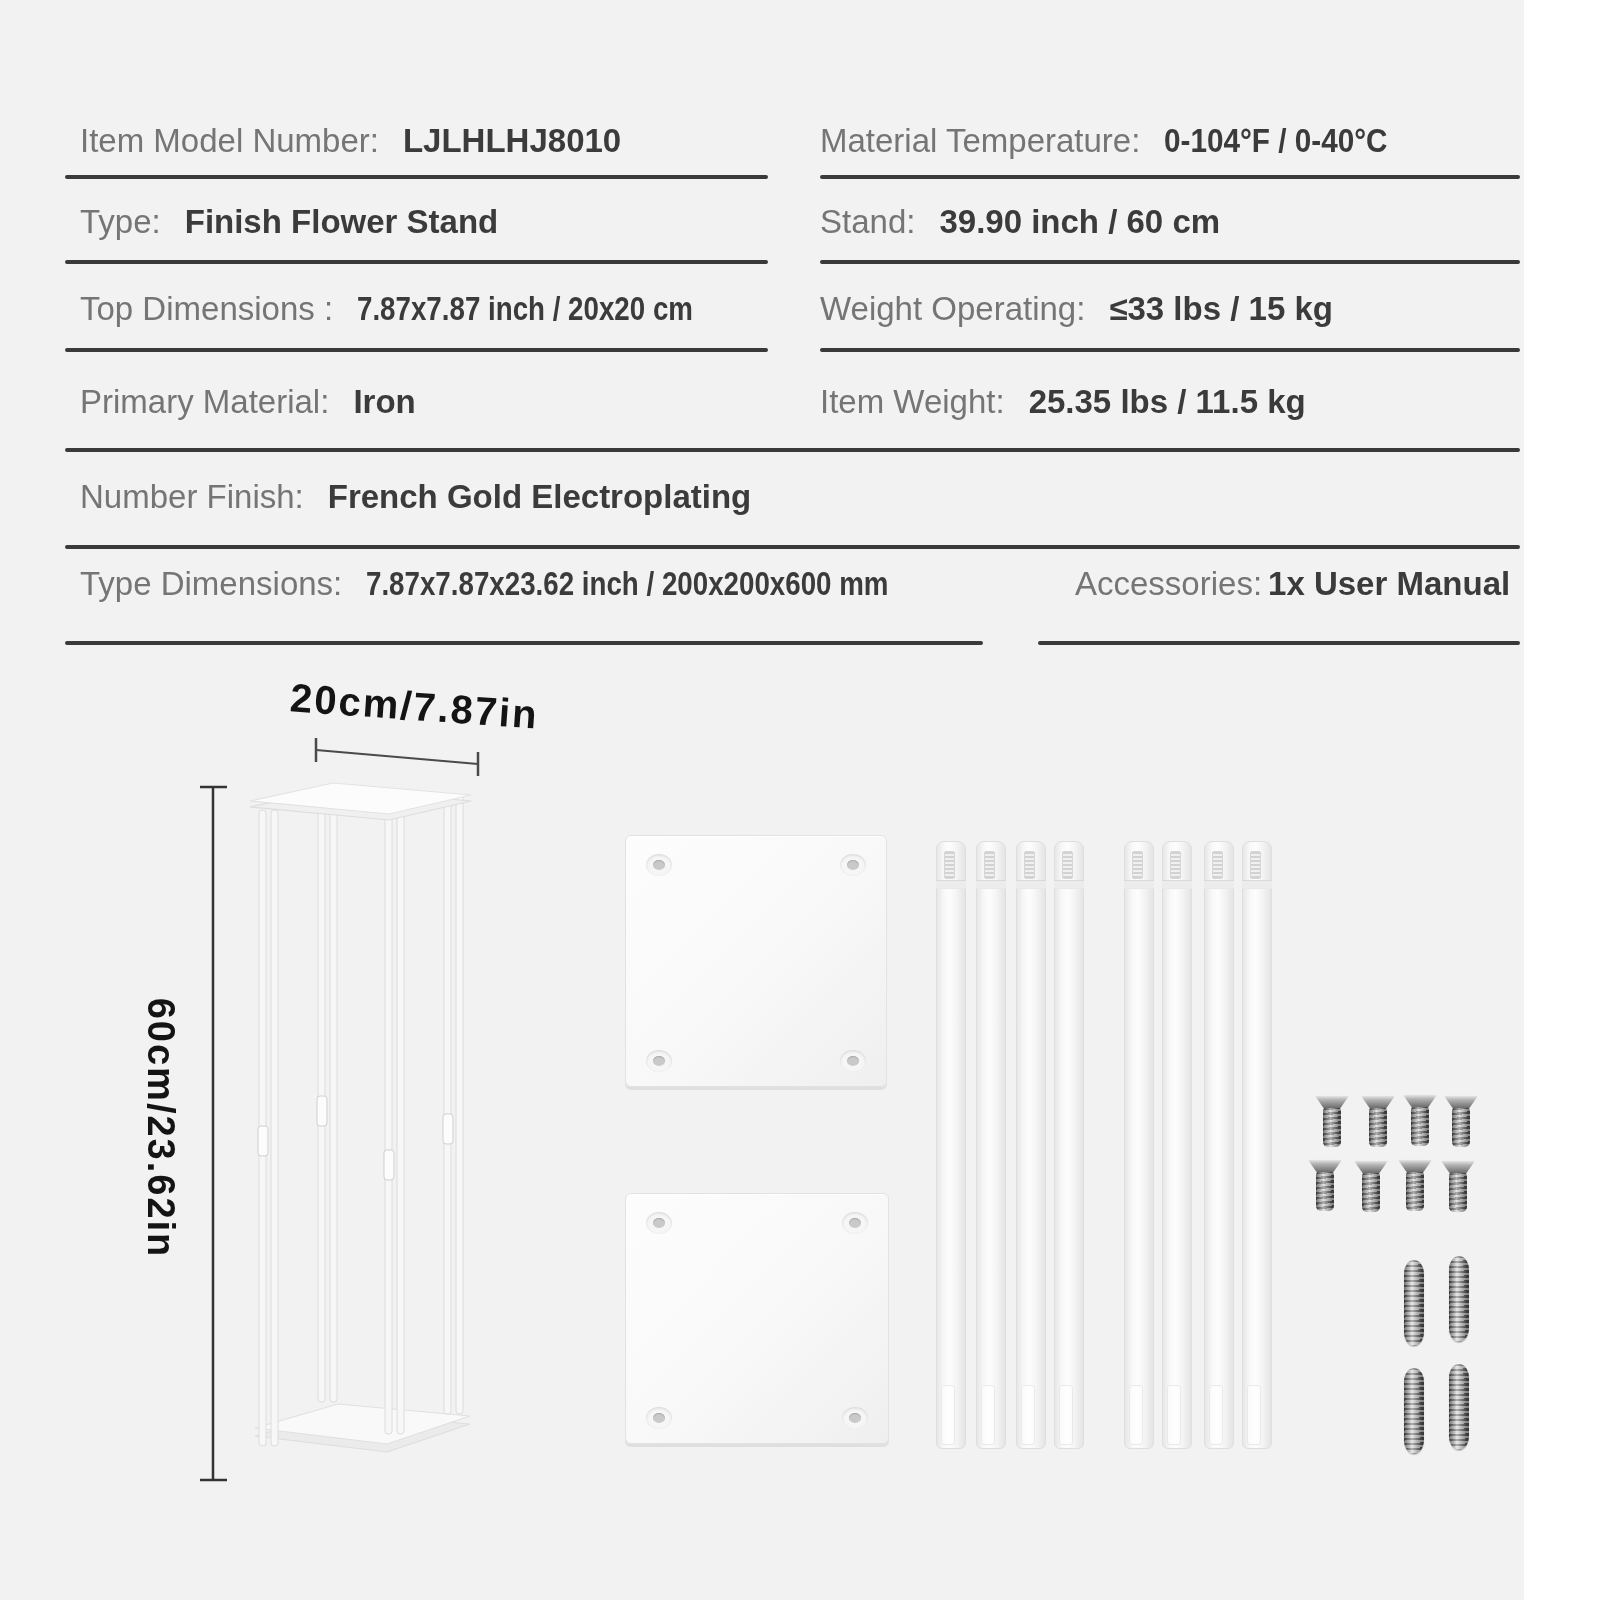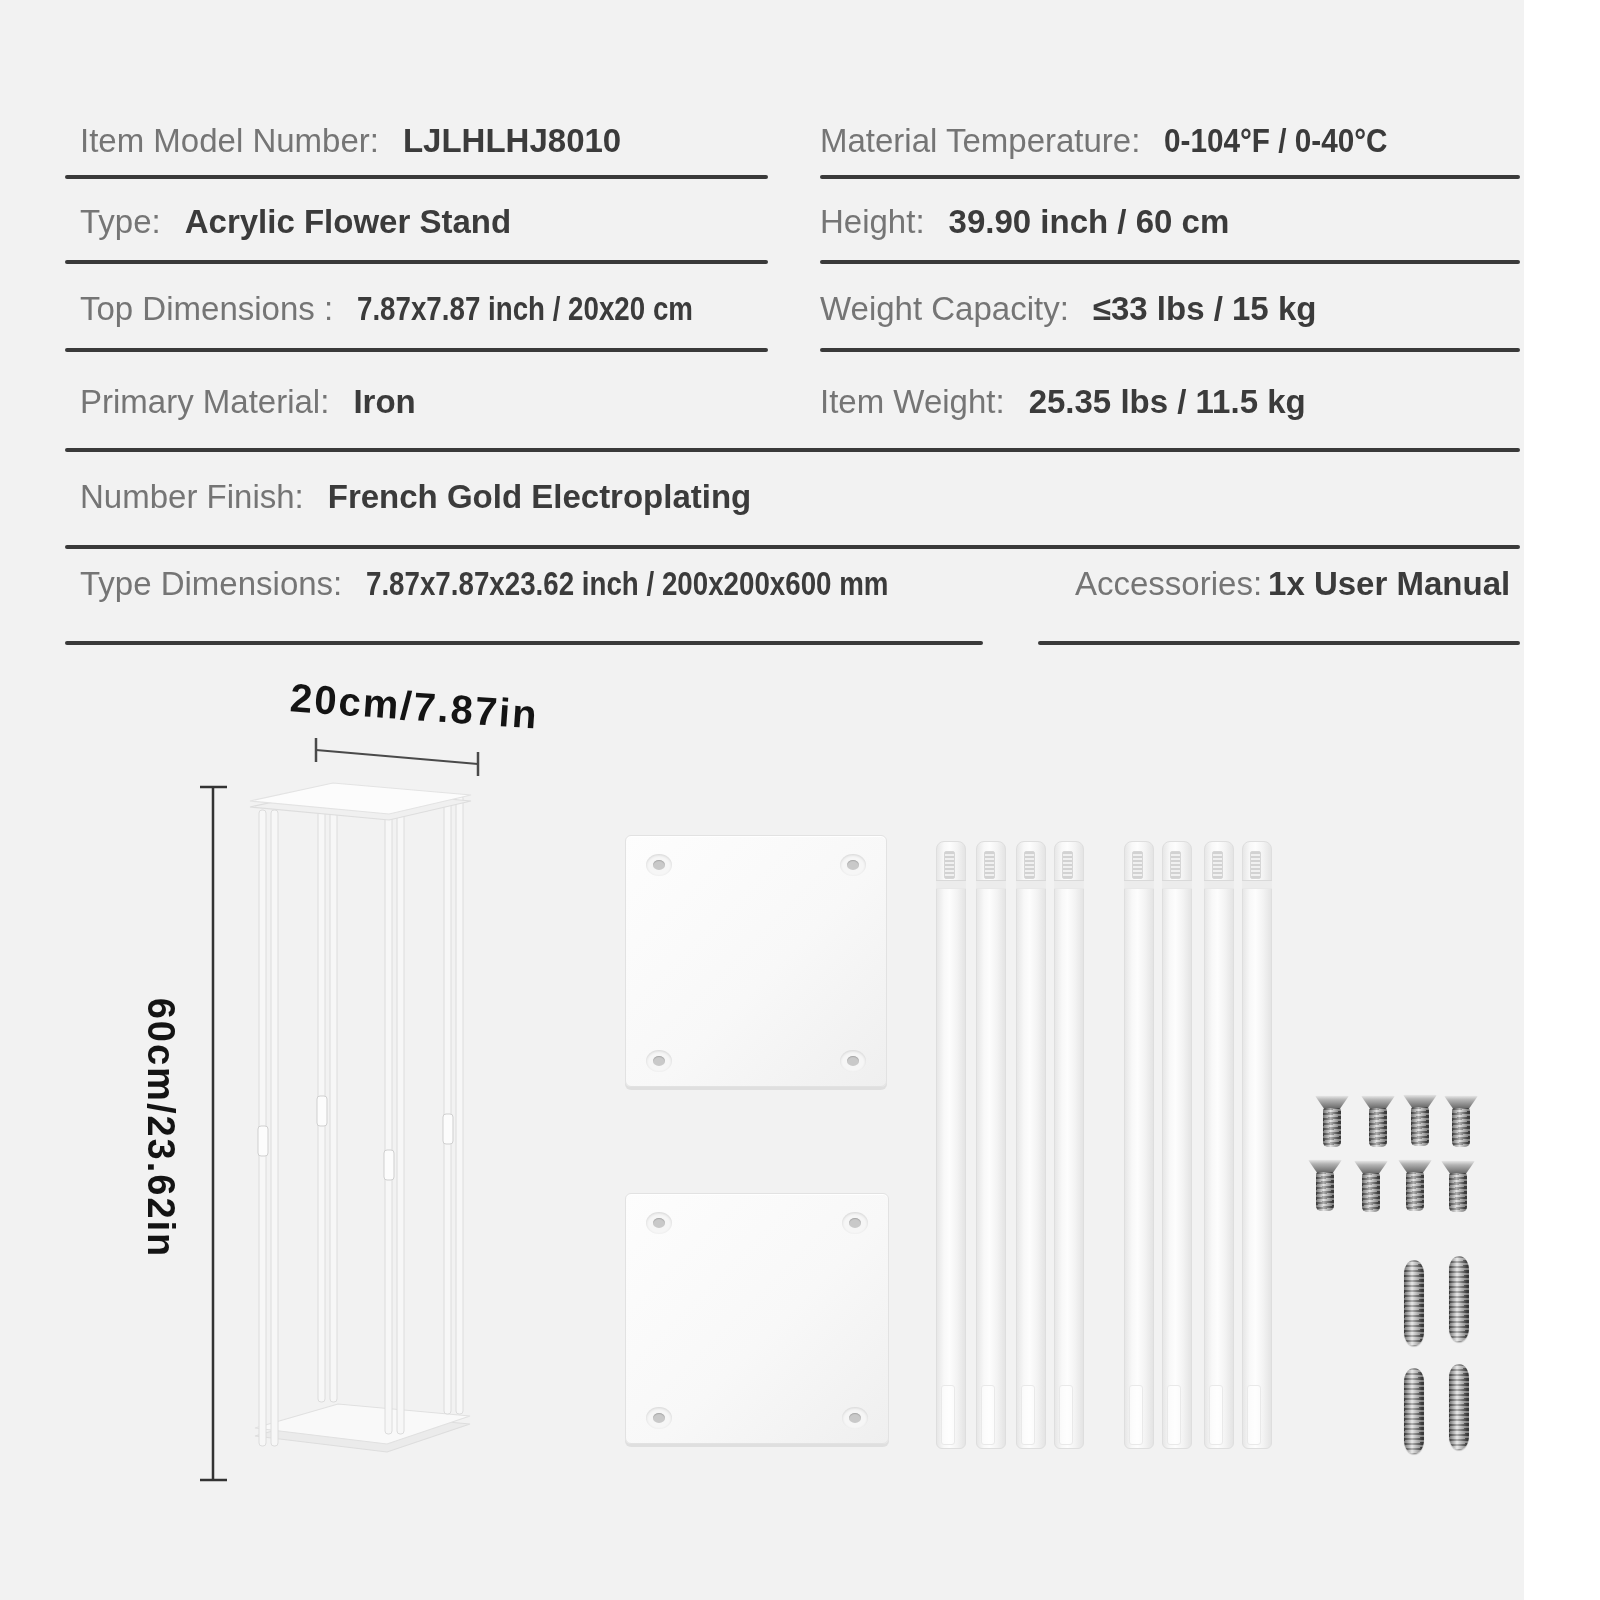--- a/index.html
+++ b/index.html
@@ -62,31 +62,31 @@
   <section>
 
     <div class="cell" style="left:80px;top:118px;">
       <span class="lbl">Item Model Number:</span><span class="val">LJLHLHJ8010</span>
     </div>
     <div class="cell" style="left:820px;top:118px;">
       <span class="lbl">Material Temperature:</span><span class="val cond90">0-104°F / 0-40°C</span>
     </div>
 
     <div class="cell" style="left:80px;top:199px;">
-      <span class="lbl">Type:</span><span class="val">Acrylic Flower Stand</span>
+      <span class="lbl">Type:</span><span class="val">Finish Flower Stand</span>
     </div>
     <div class="cell" style="left:820px;top:199px;">
-      <span class="lbl">Height:</span><span class="val">39.90 inch / 60 cm</span>
+      <span class="lbl">Stand:</span><span class="val">39.90 inch / 60 cm</span>
     </div>
 
     <div class="cell" style="left:80px;top:286px;text-align:center;">
       <span class="lbl">Top Dimensions :</span><span class="val cond84">7.87x7.87 inch / 20x20 cm</span>
     </div>
     <div class="cell" style="left:820px;top:286px;">
-      <span class="lbl">Weight Capacity:</span><span class="val">≤33 lbs / 15 kg</span>
+      <span class="lbl">Weight Operating:</span><span class="val">≤33 lbs / 15 kg</span>
     </div>
 
     <div class="cell" style="left:80px;top:379px;">
       <span class="lbl">Primary Material:</span><span class="val">Iron</span>
     </div>
     <div class="cell" style="left:820px;top:379px;">
       <span class="lbl">Item Weight:</span><span class="val">25.35 lbs / 11.5 kg</span>
     </div>
 
     <div class="cell" style="left:80px;top:474px;">

